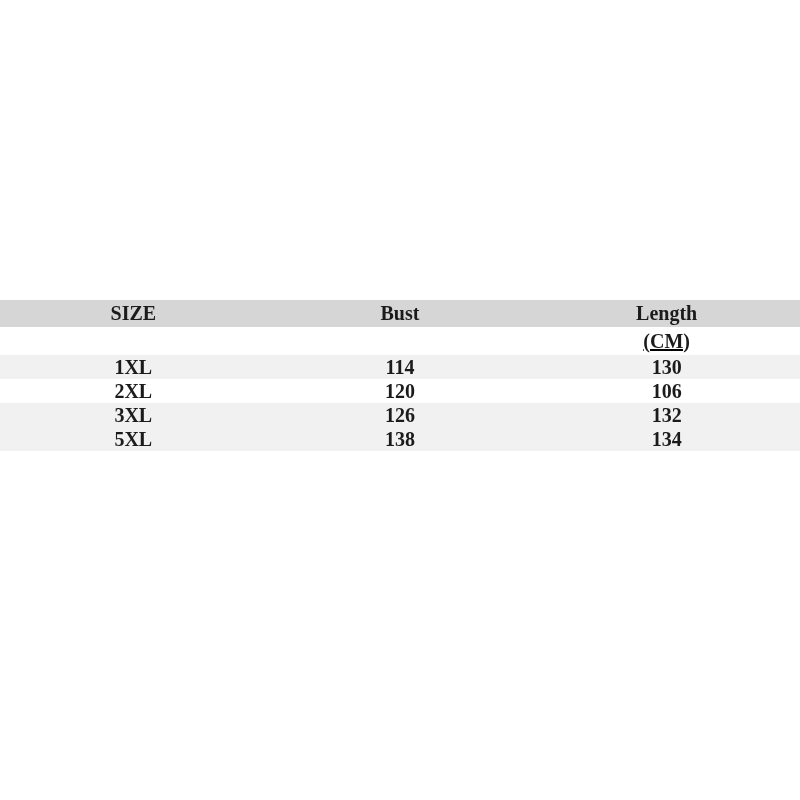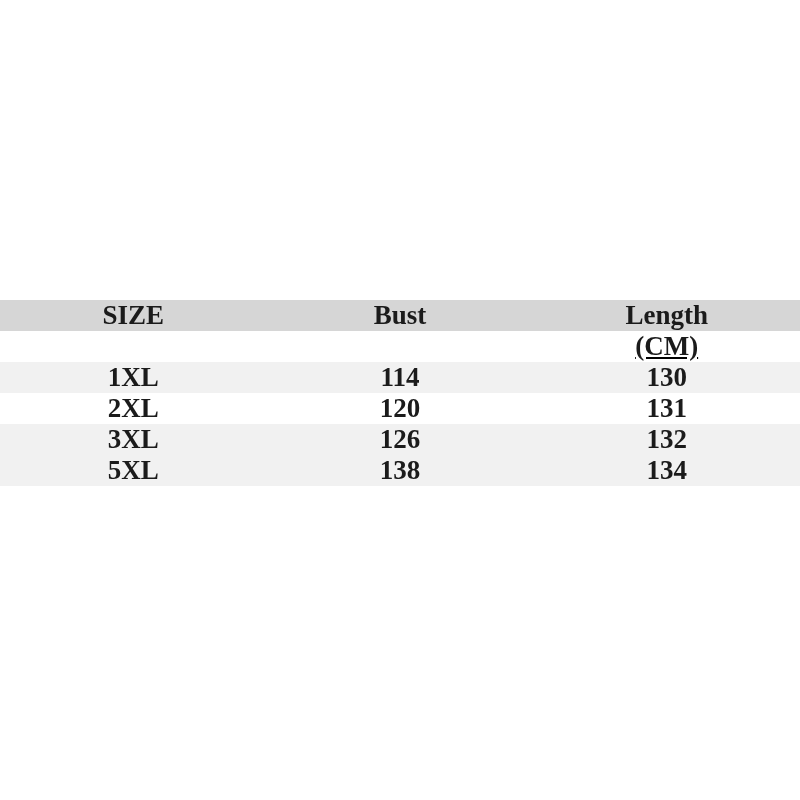--- a/index.html
+++ b/index.html
@@ -26,21 +26,21 @@
     width:800px;
     border-collapse:collapse;
     table-layout:fixed;
   }
   table.size-table th,
   table.size-table td{
     width:33.333%;
     text-align:center;
     vertical-align:middle;
     font-weight:700;
-    font-size:27px;
+    font-size:20px;
     color:var(--text);
     padding:0;
     border:none;
   }
   tr.header-row{ background:var(--header-bg); height:27px; }
   tr.units-row{ background:var(--row-bg); height:28px;text-decoration:underline; }
   tr.data-row{ height:24px; background:var(--row-bg); }
   tr.data-row.striped{ background:var(--stripe-bg); }
 </style>
 </head>
@@ -62,21 +62,21 @@
     </thead>
     <tbody>
       <tr class="data-row striped">
         <td>1XL</td>
         <td>114</td>
         <td>130</td>
       </tr>
       <tr class="data-row">
         <td>2XL</td>
         <td>120</td>
-        <td>131</td>
+        <td>106</td>
       </tr>
       <tr class="data-row striped">
         <td>3XL</td>
         <td>126</td>
         <td>132</td>
       </tr>
       <tr class="data-row striped">
         <td>5XL</td>
         <td>138</td>
         <td>134</td>

